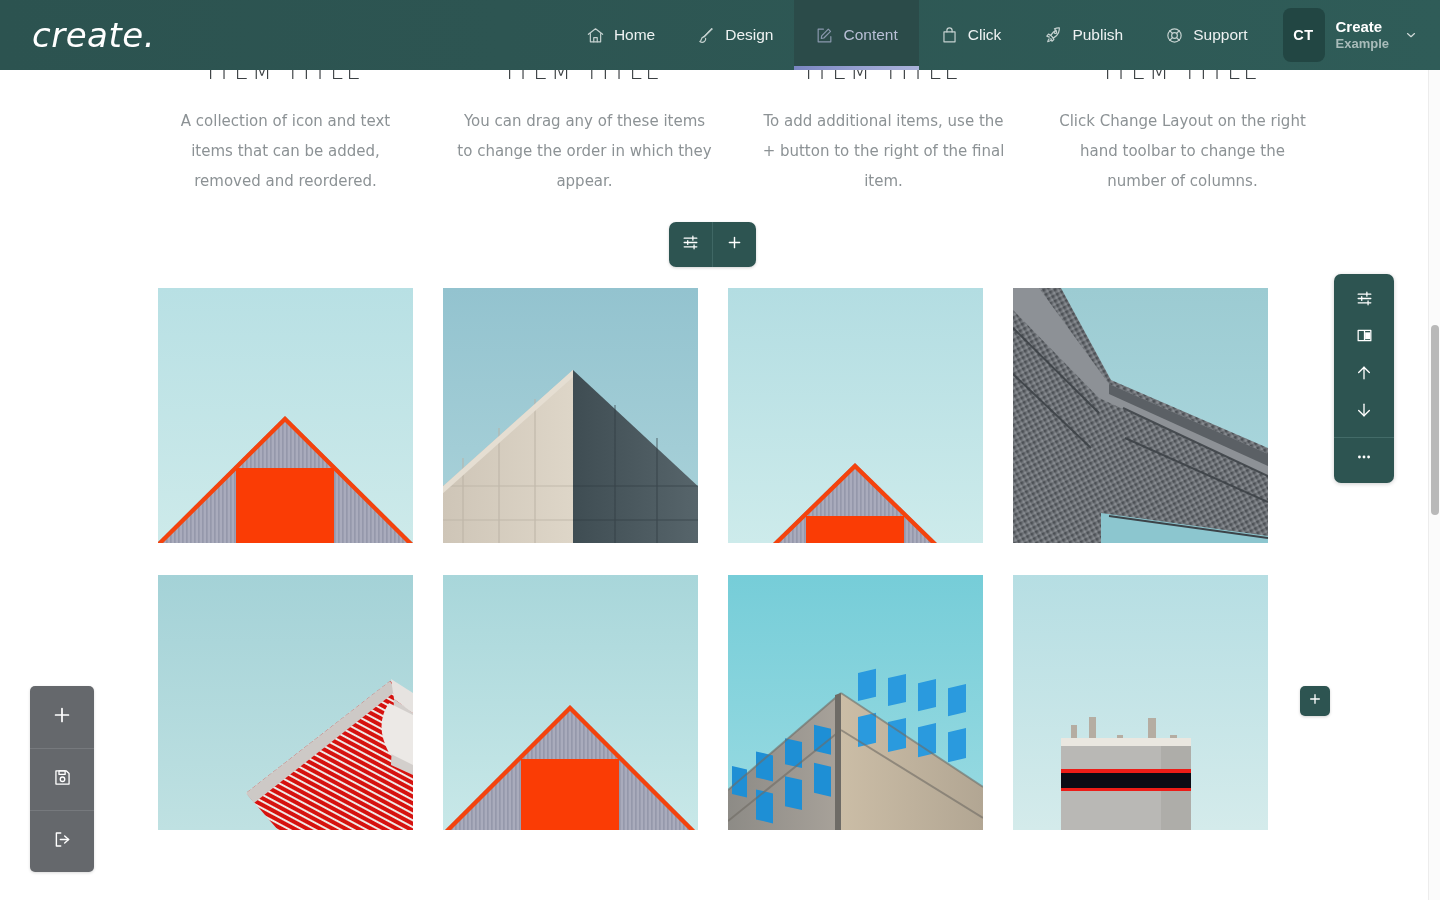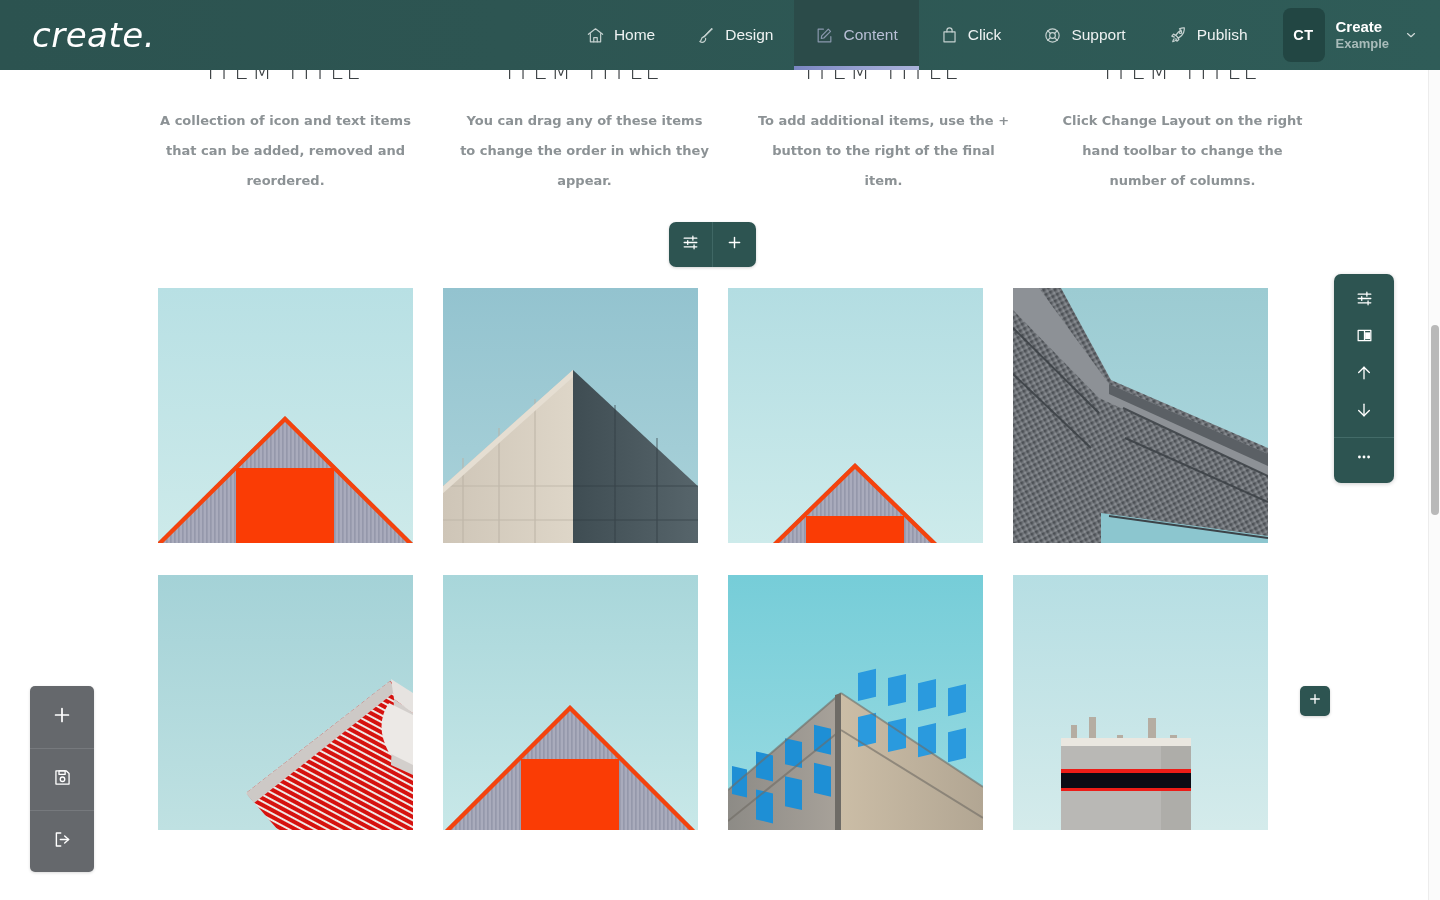--- a/index.html
+++ b/index.html
@@ -87,24 +87,24 @@
     font-weight: 300;
     font-size: 23px;
     letter-spacing: 3.2px;
     color: #3a3f42;
     text-transform: uppercase;
     margin-bottom: 22px;
     white-space: nowrap;
   }
   .col-body {
     font-family: "DejaVu Sans", sans-serif;
-    font-size: 13px;
+    font-size: 15px;
     line-height: 30px;
     color: #8c9295;
-    font-weight: 700;
+    font-weight: 400;
   }
 
   
   #grid {
     position: absolute; left: 158px; top: 218px;
     display: grid;
     grid-template-columns: repeat(4, 255px);
     column-gap: 30px;
     row-gap: 32px;
   }
@@ -230,44 +230,44 @@
     </div>
 
     <div class="nav-item">
       <span class="ico">
         <svg width="19" height="19" viewBox="0 0 24 24" fill="none" stroke="#e6eceb" stroke-width="1.5" stroke-linecap="round" stroke-linejoin="round">
           <path d="M5 7.5h14V20H5z"></path>
             <path d="M8.7 7.5V5.6a3.3 3.3 0 0 1 6.6 0v1.9"></path>
         </svg>
       </span>
       <span>Click</span>
-    </div>
-
-    <div class="nav-item">
-      <span class="ico">
-        <svg width="19" height="19" viewBox="0 0 24 24" fill="none" stroke="#e6eceb" stroke-width="1.5" stroke-linecap="round" stroke-linejoin="round">
-          <circle cx="12" cy="12" r="8.4"></circle>
-            <circle cx="12" cy="12" r="3.6"></circle>
-          <path d="M6 6l3.4 3.4M18 6l-3.4 3.4M18 18l-3.4-3.4M6 18l3.4-3.4"></path>
-        </svg>
-      </span>
-      <span>Support</span>
     </div>
 
     <div class="nav-item">
       <span class="ico">
         <svg width="20" height="20" viewBox="0 0 24 24" fill="none" stroke="#e6eceb" stroke-width="1.5" stroke-linecap="round" stroke-linejoin="round">
           <path d="M13.8 4.5c2.9-1.2 5.8-1 5.8-1s.2 2.9-1 5.8c-1 2.4-3.3 4.8-6.1 6.4l-3.2-3.2c1.6-2.7 4-5 6.5-6z"></path>
           <circle cx="14.9" cy="8.6" r="1.5"></circle>
           <path d="M9.3 12.5 6.6 11l-2 2.3 3 1.2"></path>
           <path d="M11.5 14.7l1.5 2.7-2.3 2-1.2-3"></path>
           <path d="M7.3 16.7c-1 1-1.6 3.4-1.6 3.4s2.4-.6 3.4-1.6"></path>
         </svg>
       </span>
       <span>Publish</span>
+    </div>
+
+    <div class="nav-item">
+      <span class="ico">
+        <svg width="19" height="19" viewBox="0 0 24 24" fill="none" stroke="#e6eceb" stroke-width="1.5" stroke-linecap="round" stroke-linejoin="round">
+          <circle cx="12" cy="12" r="8.4"></circle>
+            <circle cx="12" cy="12" r="3.6"></circle>
+          <path d="M6 6l3.4 3.4M18 6l-3.4 3.4M18 18l-3.4-3.4M6 18l3.4-3.4"></path>
+        </svg>
+      </span>
+      <span>Support</span>
     </div>
 
   </nav>
 
   <div id="account">
     <div id="avatar">CT</div>
     <div id="acct-text">
       <span id="acct-name">Create</span>
       <span id="acct-sub">Example</span>
     </div>

